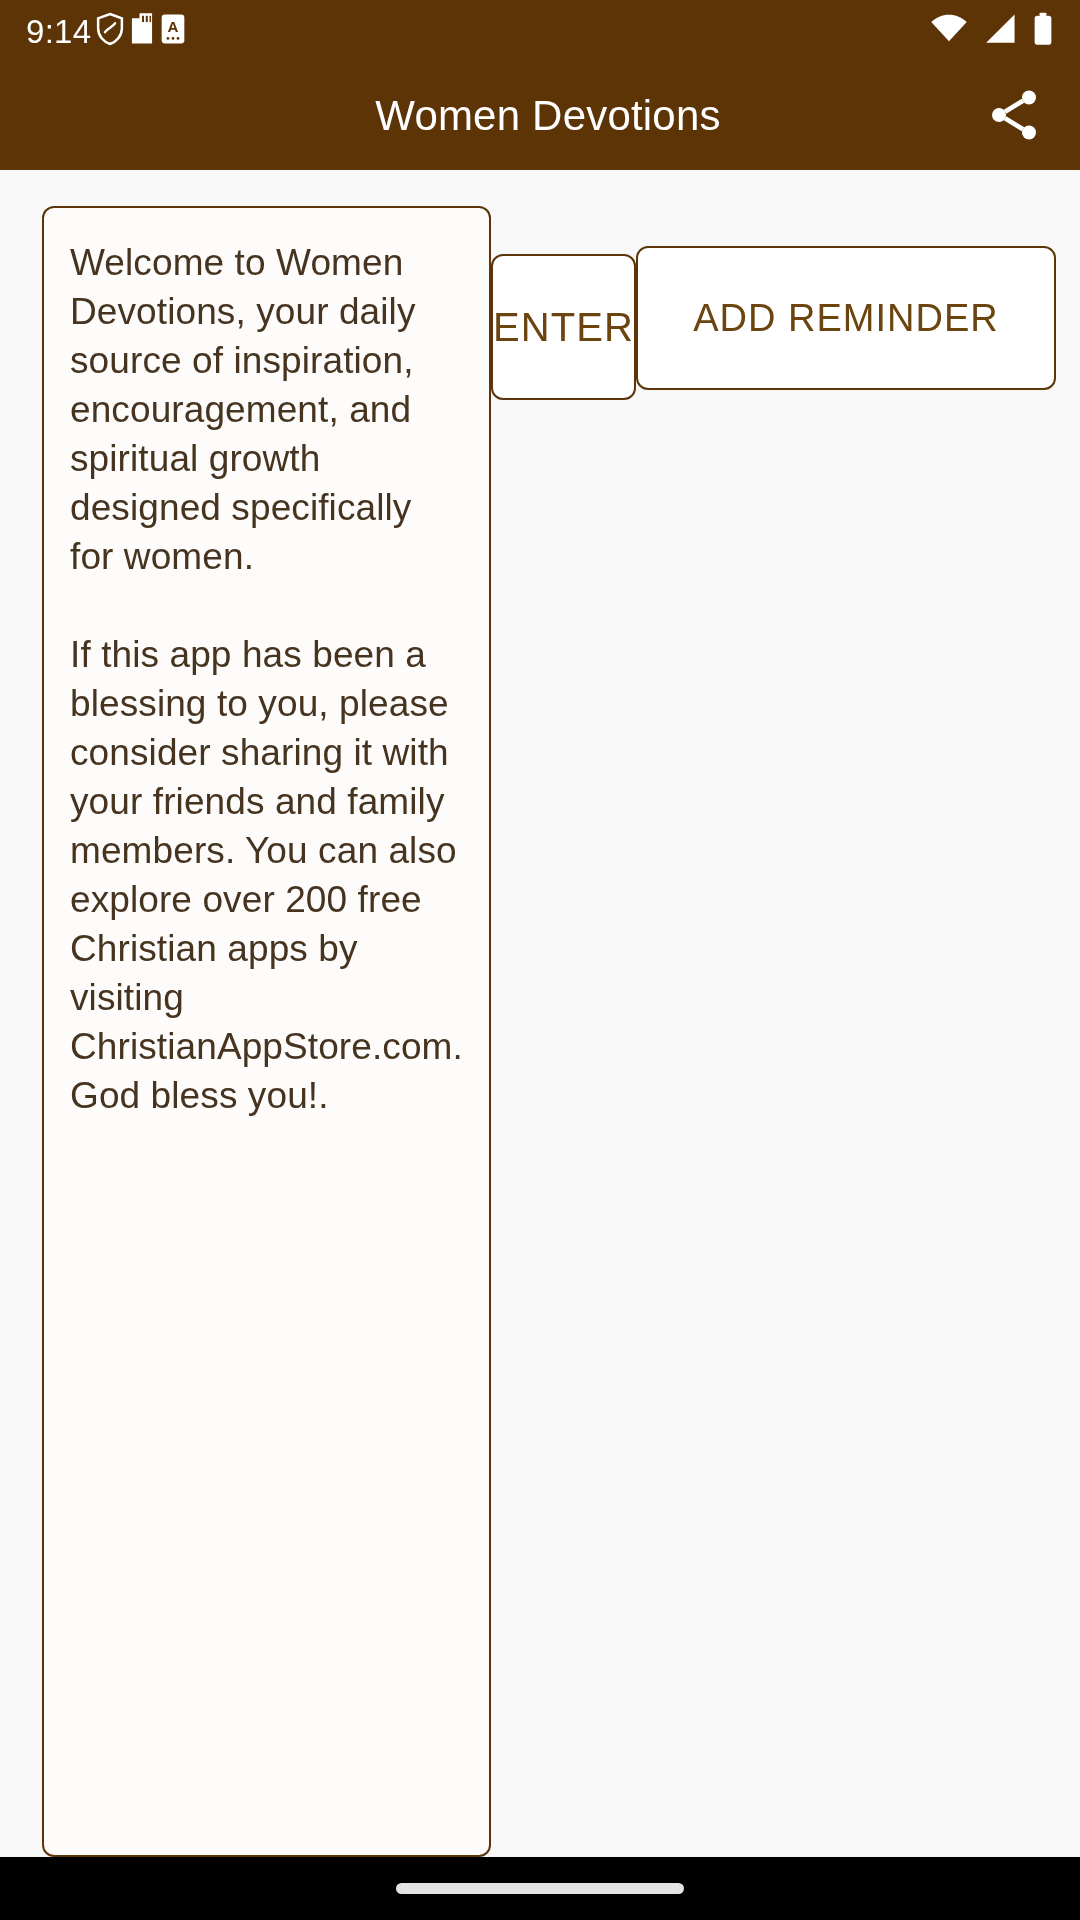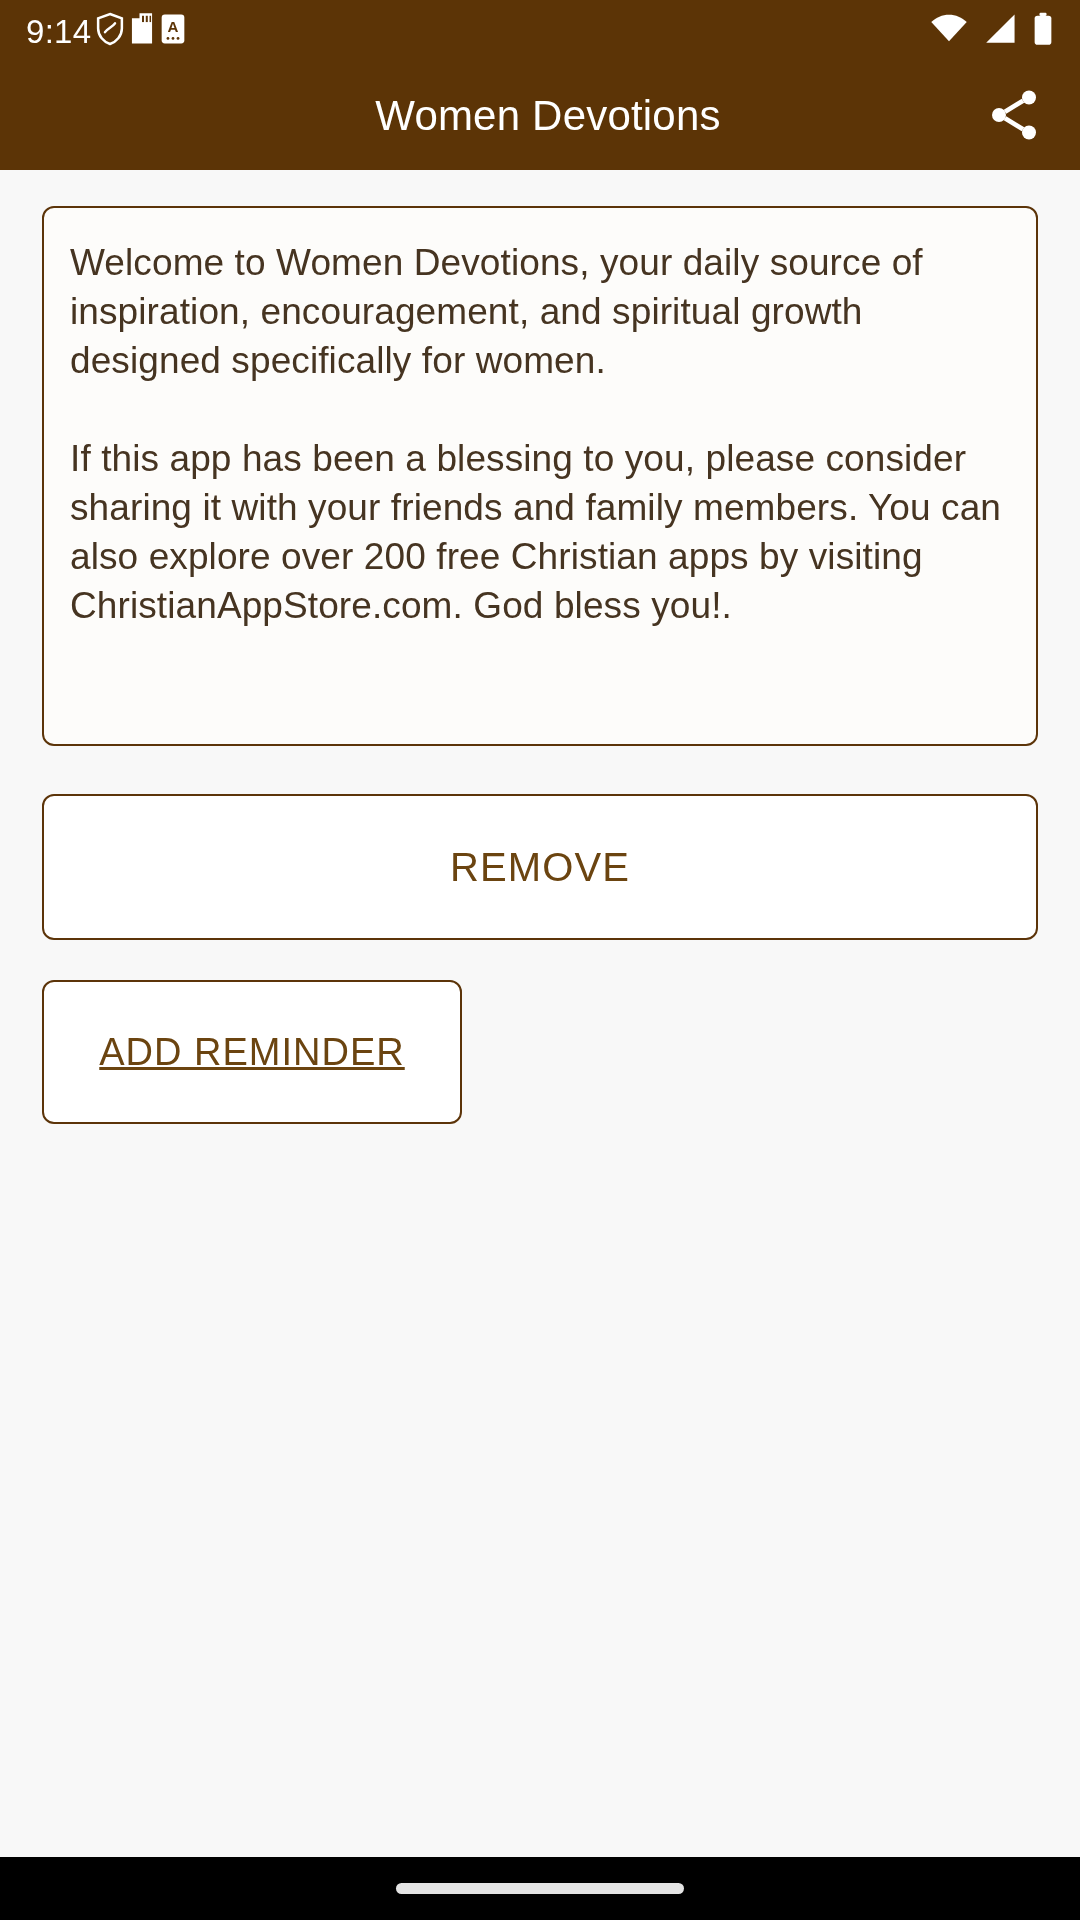--- a/index.html
+++ b/index.html
@@ -59,21 +59,21 @@
     display:flex; align-items:center; justify-content:center;
     position:relative; z-index:2;
     background:none; border:none; cursor:pointer;
   }
 
   
   .content {
     flex:1;
     background:#F8F8F8;
     padding:36px 42px 0 42px;
-    display:flex; flex-direction:column;
+    display:flex; 
   }
 
   .welcome-card {
     border:2.5px solid #5C3409;
     border-radius:12px;
     background:#FDFCFA;
     padding:30px 26px 60px 26px;
     min-height:540px;
   }
   .welcome-text {
@@ -109,21 +109,21 @@
     width:420px;
     height:144px;
     border:2.5px solid #5C3409;
     border-radius:12px;
     background:#FFFFFF;
     color:#6B4410;
     font-size:38px;
     font-family:"Liberation Sans", sans-serif;
     letter-spacing:1px;
     cursor:pointer;
-    display:flex; align-items:center; justify-content:center;text-decoration:underline;
+    display:flex; align-items:center; justify-content:center;
   }
 
   .spacer { flex:1; }
 
   
   .navbar {
     height:63px;
     background:#000000;
     display:flex; align-items:center; justify-content:center;
     flex:none;
@@ -208,21 +208,21 @@
   </div>
 
   <div class="content">
 
     <div class="welcome-card">
       <div class="welcome-text">Welcome to Women Devotions, your daily source of inspiration, encouragement, and spiritual growth designed specifically for women.
 
 If this app has been a blessing to you, please consider sharing it with your friends and family members. You can also explore over 200 free Christian apps by visiting ChristianAppStore.com. God bless you!.</div>
     </div>
 
-    <button class="enter-btn">REMOVE</button>
+    <button class="enter-btn">ENTER</button>
 
     <div class="btn-row">
       <button class="small-btn">ADD REMINDER</button>
     </div>
 
     <div class="spacer"></div>
   </div>
 
   <div class="navbar">
     <div class="nav-pill"></div>

